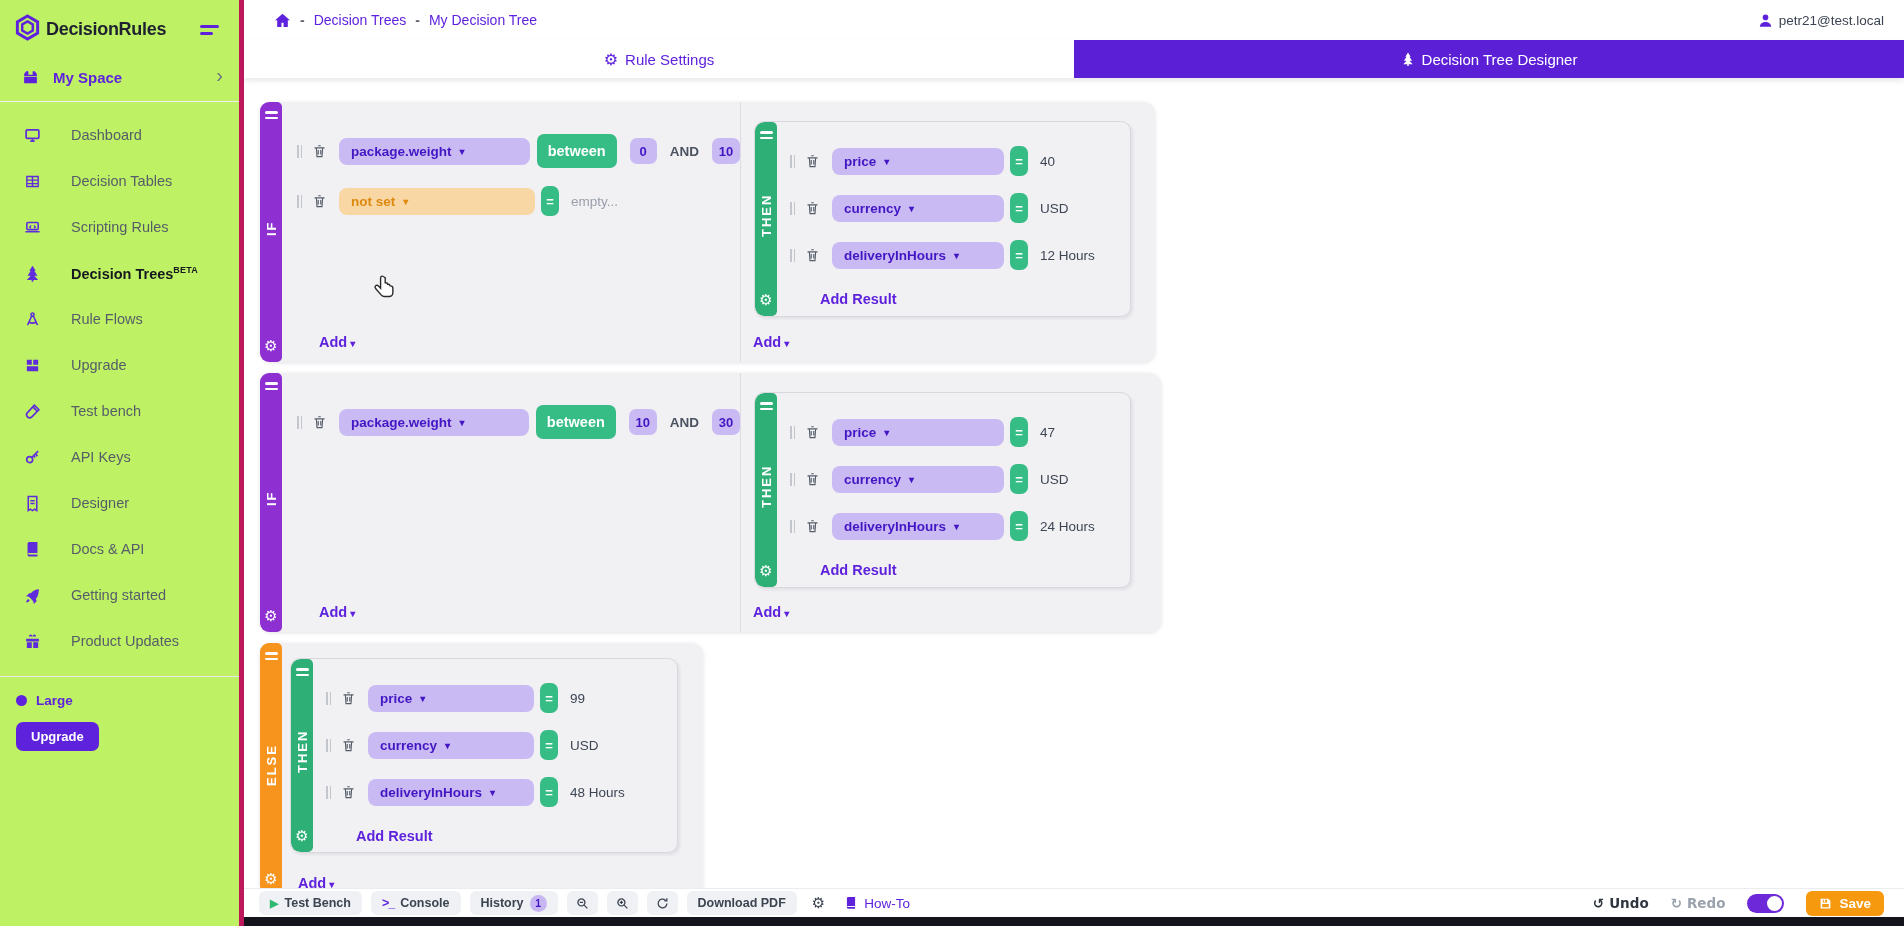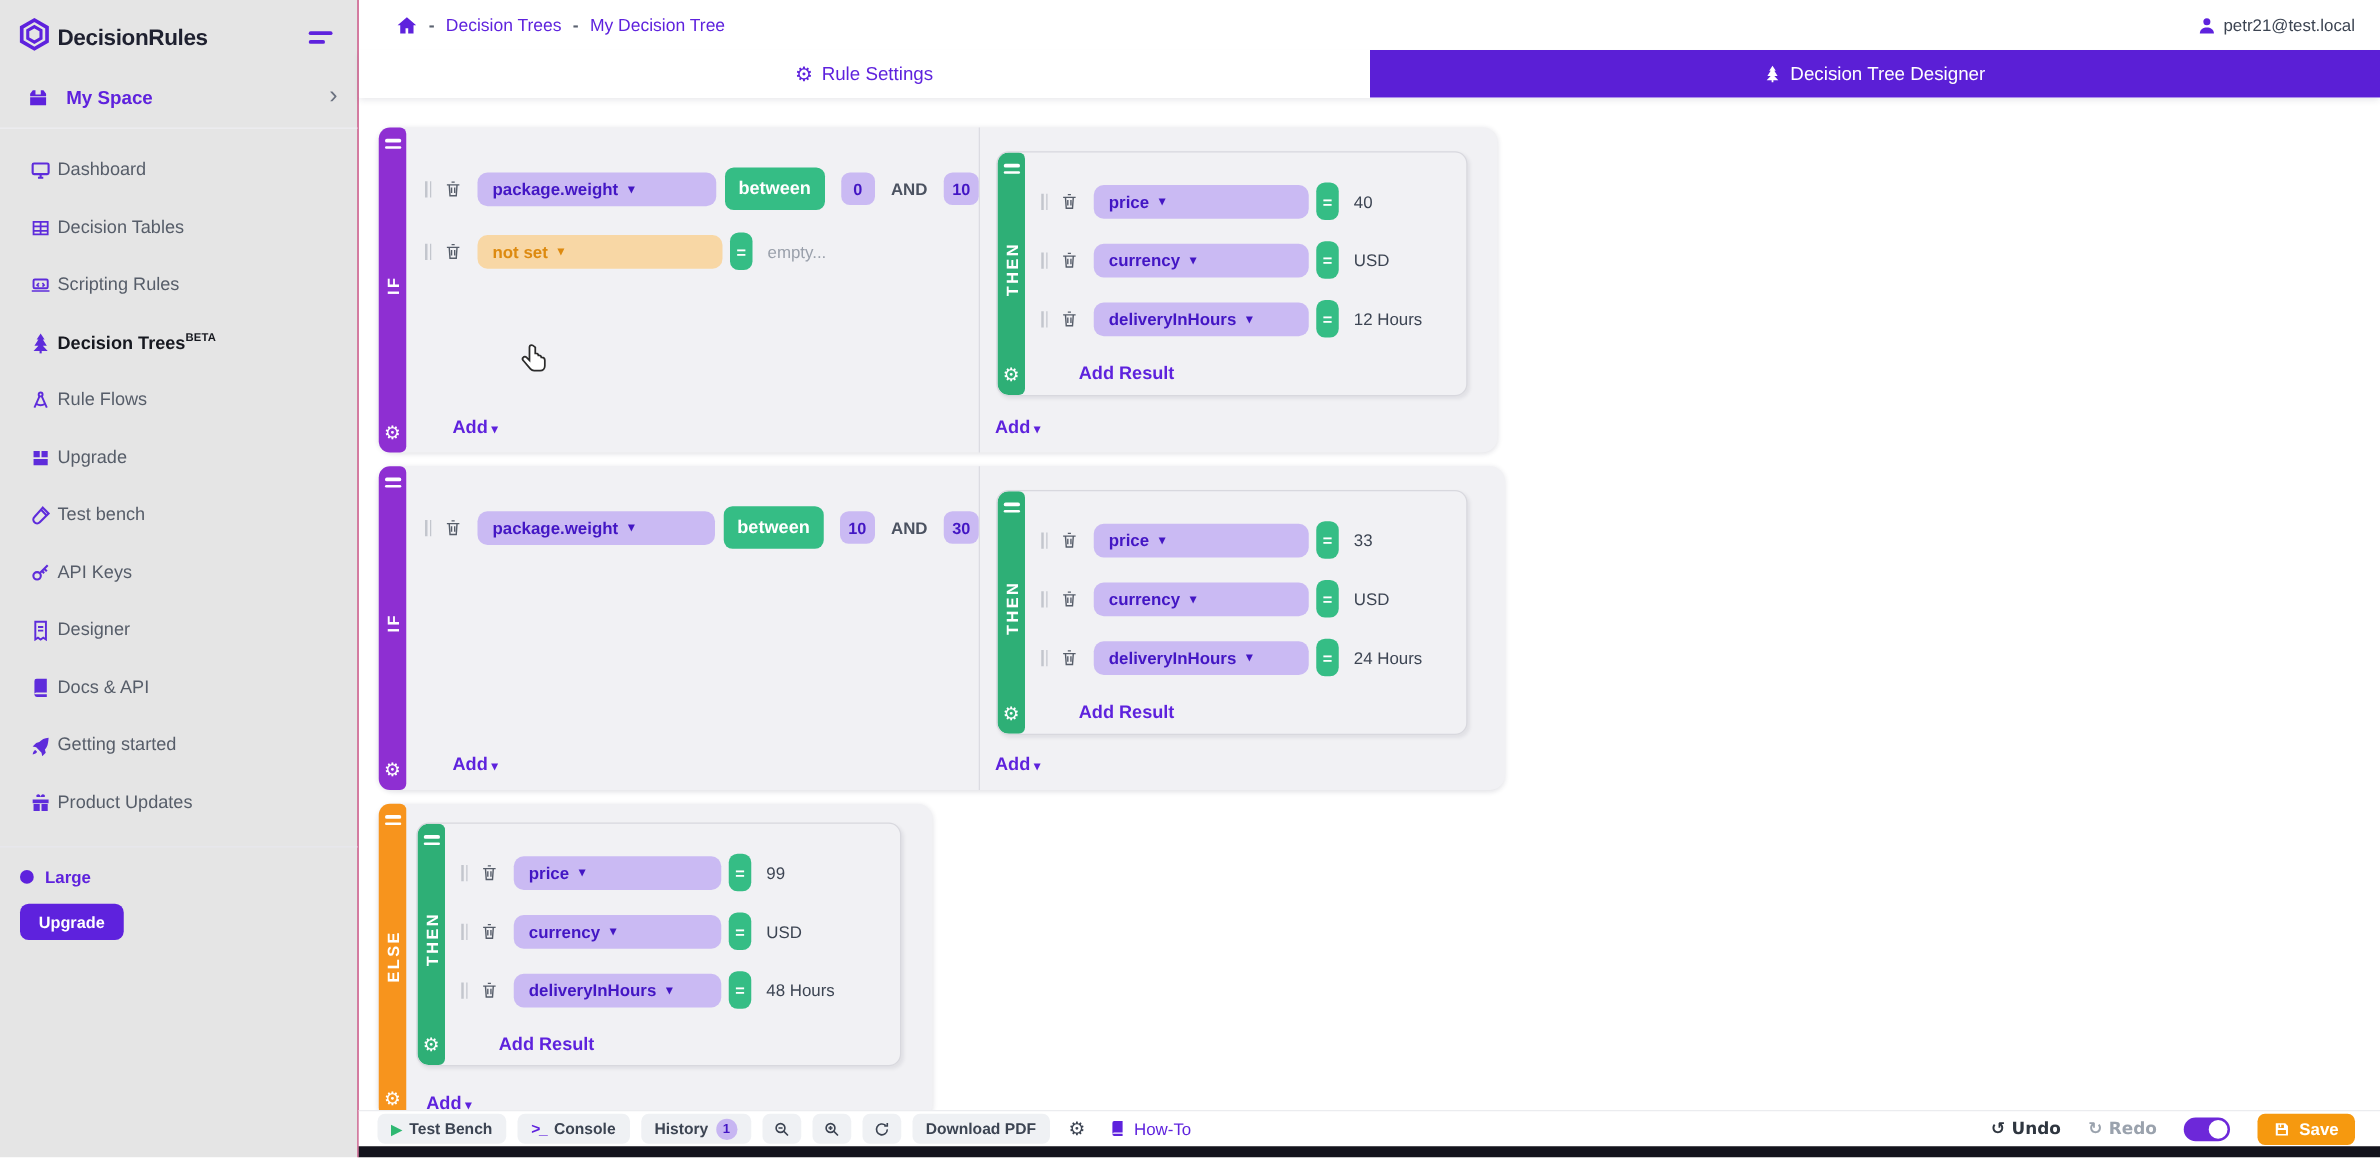--- a/index.html
+++ b/index.html
@@ -1,34 +1,34 @@
 <!DOCTYPE html>
 <html><head>
 <meta charset="utf-8">
 <style>
   * { margin:0; padding:0; box-sizing:border-box; }
   html,body { width:1904px; height:926px; overflow:hidden; font-family:"Liberation Sans", sans-serif; background:#fff; }
   .app { display:flex; width:1904px; height:926px; position:relative; }
 
   
-  .sidebar { width:287px; height:100%; background:#e5e5e5; border-right:1px solid #be185d; display:flex; flex-direction:column; flex-shrink:0; }
+  .sidebar { width:244px; height:100%; background:#bef264; border-right:5px solid #be185d; display:flex; flex-direction:column; flex-shrink:0; }
   .logo-row { display:flex; align-items:center; padding:14px 16px 10px 14px; }
   .logo-hex { width:27px; height:27px; flex-shrink:0; }
   .logo-name { font-size:18px; font-weight:bold; color:#1f2130; margin-left:5px; letter-spacing:-.3px; }
   .burger { margin-left:auto; cursor:pointer; display:flex; flex-direction:column; gap:4px; align-items:flex-start; padding:4px;}
   .burger i { display:block; height:3px; border-radius:2px; background:#5e22dd; }
   .burger i:nth-child(1){width:19px;} .burger i:nth-child(2){width:13px;}
   .space-row { display:flex; align-items:center; padding:12px 16px 14px 20px; border-bottom:1px solid #eeeef2; cursor:pointer;}
   .space-label { color:#5e22dd; font-weight:bold; font-size:15px; margin-left:13px; }
   .space-chev { margin-left:auto; color:#6b7280; font-size:20px; line-height:1; transform:translateY(-2px); }
   .nav { padding-top:10px; }
   .nav-item { display:flex; align-items:center; height:46px; padding-left:22px; cursor:pointer; }
   .nav-icon { width:20px; height:20px; display:flex; align-items:center; justify-content:center; color:#5e2cdb; flex-shrink:0;}
   .nav-icon svg { width:17px; height:17px; }
-  .nav-label { margin-left:4px; font-size:14.5px; color:#565d69; }
+  .nav-label { margin-left:29px; font-size:14.5px; color:#565d69; }
   .nav-item.active .nav-label { color:#16181f; font-weight:bold; }
   .nav-label sup { font-size:9px; font-weight:bold; letter-spacing:.2px; }
   .side-bottom { margin-top:12px; border-top:1px solid #e8e8ee; padding:16px 0 0 16px; }
   .plan-row { display:flex; align-items:center; gap:9px; }
   .plan-dot { width:11px; height:11px; border-radius:50%; background:#5e22dd; }
   .plan-label { color:#5e22dd; font-weight:bold; font-size:13.5px; }
   .upgrade-btn { margin-top:14px; display:inline-block; background:#5e22dd; color:#fff; font-weight:bold; font-size:13px; padding:7px 15px; border:none; border-radius:7px; cursor:pointer; }
 
   
   .main { flex:1; position:relative; display:flex; flex-direction:column; }
@@ -472,21 +472,21 @@
                 <span class="trash">
                     <svg viewBox="0 0 24 24" fill="none" stroke="#565d69" stroke-width="1.8">
                       <path d="M4 7h16M10 3.5h4M7 7l1 14h8l1-14M10 10.5v7M14 10.5v7"></path>
                     </svg>
                   </span>
                 <span class="pill pill-field">
                     <span>price</span>
                     <span class="caret">▾</span>
                   </span>
                 <button class="op-eq">=</button>
-                <span class="val-txt">33</span>
+                <span class="val-txt">47</span>
               </div>
               <div class="row rrow">
                 <span class="grip">
                     <i></i>
                     <i></i>
                   </span>
                 <span class="trash">
                     <svg viewBox="0 0 24 24" fill="none" stroke="#565d69" stroke-width="1.8">
                       <path d="M4 7h16M10 3.5h4M7 7l1 14h8l1-14M10 10.5v7M14 10.5v7"></path>
                     </svg>

